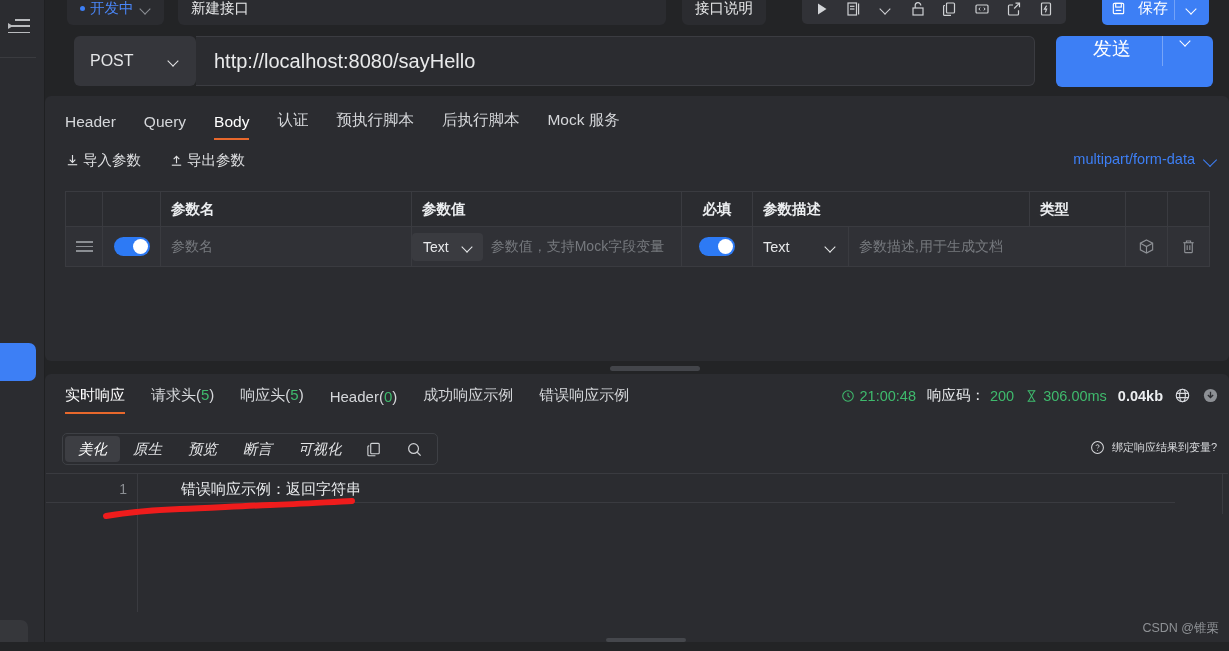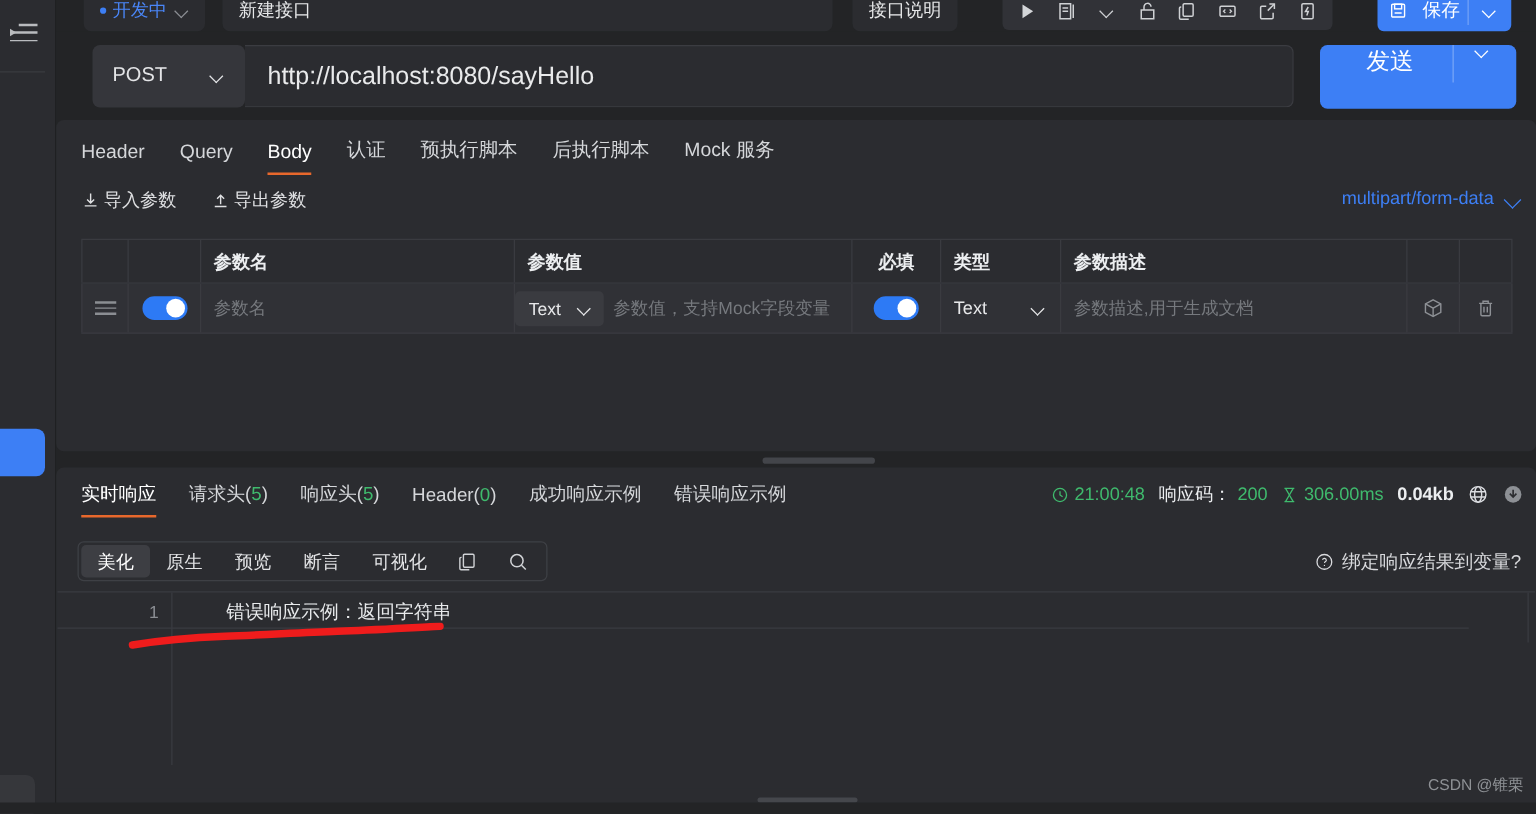--- a/index.html
+++ b/index.html
@@ -184,31 +184,31 @@
     font-size: 14.5px;
   }
   .res-meta .grn { color: #3fba6d; }
   .res-meta .wht { color: #eceef0; font-weight: bold; }
   .res-meta .lbl { color: #eceef0; font-weight: normal; }
   .meta-grp { display: flex; align-items: center; gap: 5px; }
 
   
   .viewbar {
     position: absolute; left: 62px; top: 433px; height: 32px; display: flex; align-items: center;
-    border: 1px solid #3e4045; border-radius: 5px; padding: 2px;
+    border: 1px solid #3e4045; border-radius: 5px; padding: 2px; font-style: italic;
   }
   .seg {
     height: 26px; display: flex; align-items: center; padding: 0 13px;
     color: #e3e4e6; font-size: 14.5px; border-radius: 4px;
   }
   .seg.active { background: #3d3e43; color: #fff; }
   .viewbar .icbtn { width: 40px; display: flex; align-items: center; justify-content: center; color: #d0d2d5; }
   .bindhint {
     position: absolute; right: 12px; top: 440px; display: flex; align-items: center; gap: 7px;
-    color: #d9dadd; font-size: 15px;
+    color: #d9dadd; font-size: 11px;
   }
 
   
   .editor {
     position: absolute; left: 46px; top: 473px; width: 1182px; height: 158px;
     background: #2b2c30;
   }
   .ed-top { position: absolute; left: 0; right: 0; top: 0; height: 1px; background: #3a3b40; }
   .ed-gutterline { position: absolute; left: 91px; top: 1px; width: 1px; height: 138px; background: #3a3b40; }
   .ed-rightline { position: absolute; right: 5px; top: 1px; width: 1px; height: 40px; background: #3a3b40; }
@@ -389,25 +389,25 @@
         <div class="cell c-toggle"></div>
         <div class="cell c-name">
             <span class="hdr">参数名</span>
           </div>
         <div class="cell c-value">
             <span class="hdr">参数值</span>
           </div>
         <div class="cell c-req">
             <span class="hdr">必填</span>
           </div>
+        <div class="cell c-desc">
+            <span class="hdr">参数描述</span>
+          </div>
         <div class="cell c-type">
             <span class="hdr">类型</span>
-          </div>
-        <div class="cell c-desc">
-            <span class="hdr">参数描述</span>
           </div>
         <div class="cell c-ic1"></div>
         <div class="cell c-ic2"></div>
       </div>
 
       <div class="ptable-row">
         <div class="cell c-drag first">
           <span class="drag-ic">
               <i></i>
               <i></i>

